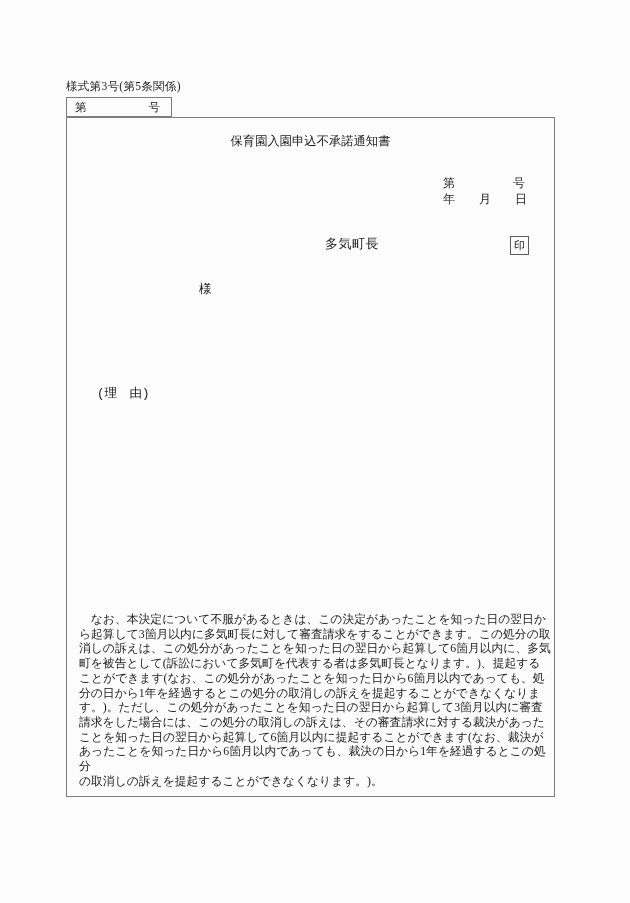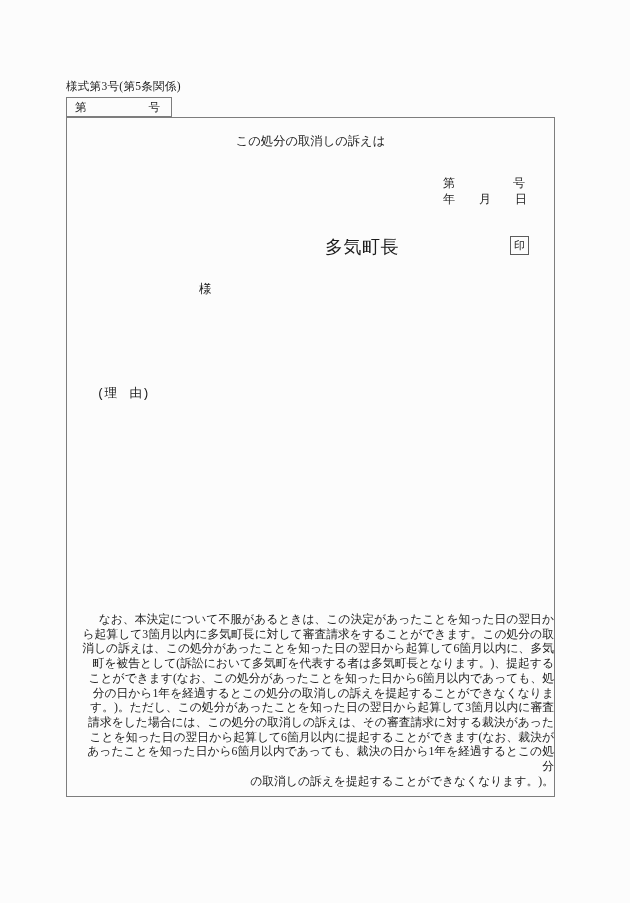--- a/index.html
+++ b/index.html
@@ -40,59 +40,58 @@
     text-align:center;
     font-size:12.3px;
     white-space:nowrap;
   }
   .docno-prefix { left:376px; top:57px; font-size:12px; }
   .docno-suffix { left:446px; top:57px; font-size:12px; }
   .date-year  { left:376px; top:73px; font-size:12px; }
   .date-month { left:412px; top:73px; font-size:12px; }
   .date-day   { left:448px; top:73px; font-size:12px; }
 
-  .issuer { left:258px; top:117px; font-size:18px; letter-spacing:0.5px; }
+  .issuer { left:258px; top:117px; font-size:13px; letter-spacing:0.5px; }
   .seal-box {
     left:443px; top:118px;
     width:17px; height:17px;
     border:1px solid #5c5c5c;
     font-size:11px; line-height:16px;
     text-align:center;
   }
   .addressee { left:132px; top:163px; font-size:12.5px; }
 
   .body-text {
     left:12px; top:210px; width:472px;
     font-size:12.2px; line-height:21.5px;
     white-space:pre-line;
   }
   .reason-label { left:30px; top:267px; font-size:12.5px;font-family:Liberation Mono, monospace; }
 
   .appeal-text {
     left:12px; top:494px; width:475px;
     font-size:11.8px; line-height:14.7px;
     white-space:pre-line;
-    text-align:right;
   }
 </style>
 </head>
 <body>
 
 <div class="page">
 
   <div class="abs form-label">様式第3号(第5条関係)</div>
 
   <div class="abs number-box">
     <span>第</span>
     <span>号</span>
   </div>
 
   <div class="abs main-box">
 
-    <div class="abs doc-title">この処分の取消しの訴えは</div>
+    <div class="abs doc-title">保育園入園申込不承諾通知書</div>
 
     <span class="abs docno-prefix">第</span>
     <span class="abs docno-suffix">号</span>
 
     <span class="abs date-year">年</span>
     <span class="abs date-month">月</span>
     <span class="abs date-day">日</span>
 
     <span class="abs issuer">多気町長</span>
 

